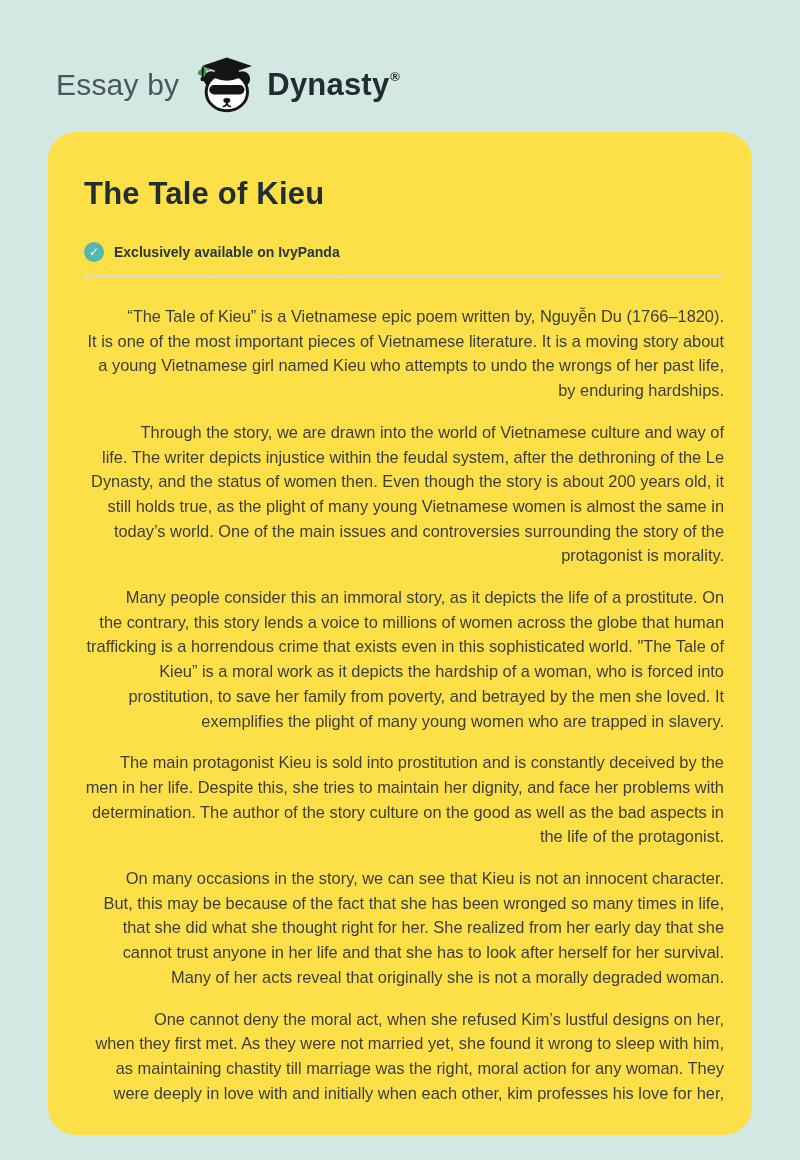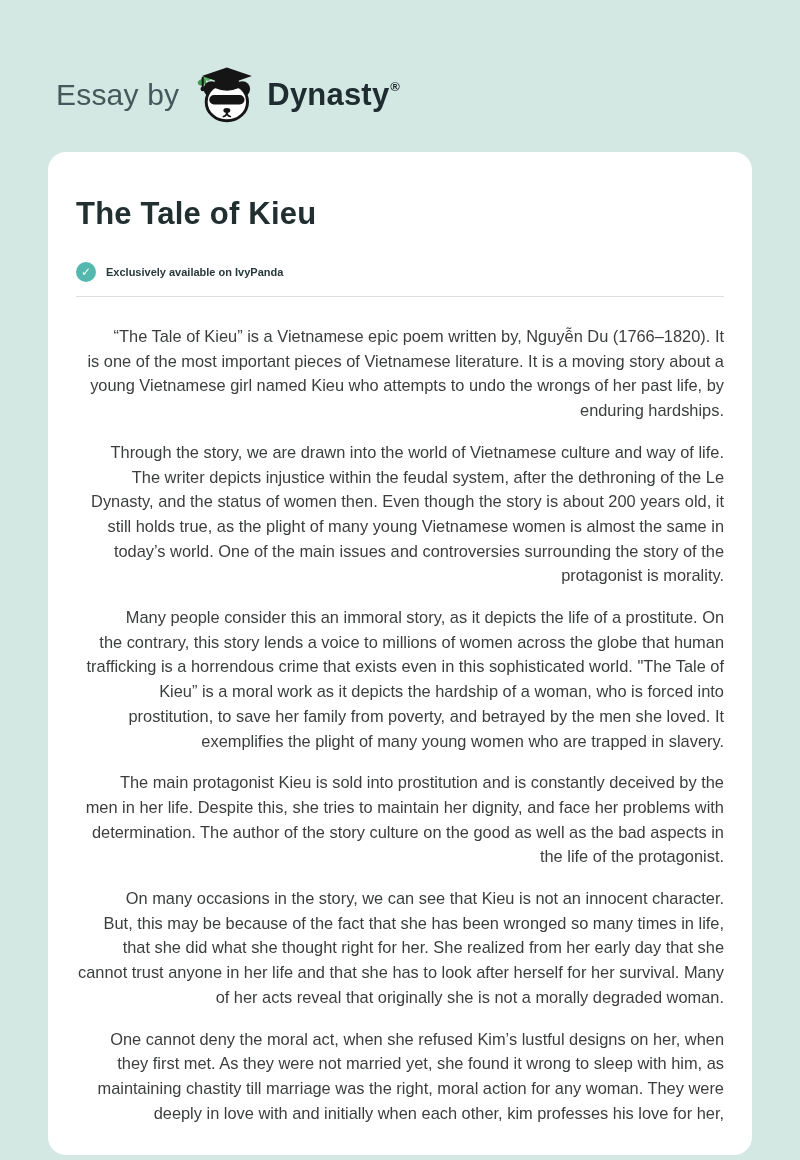--- a/index.html
+++ b/index.html
@@ -11,21 +11,21 @@
     background: #d3e7e3;
     font-family: "Liberation Sans", "DejaVu Sans", sans-serif;
     -webkit-font-smoothing: antialiased;
   }
 
   
   .header {
     display: flex;
     align-items: center;
     padding: 38px 0 0 56px;
-    height: 152px;
+    height: 132px;
   }
   .essay-by {
     font-size: 30px;
     color: #47585c;
     letter-spacing: .2px;
     margin-right: 16px;
   }
   .logo {
     width: 62px;
     height: 58px;
@@ -43,23 +43,23 @@
   .brand sup {
     font-size: 13px;
     font-weight: bold;
     margin-top: 2px;
     margin-left: 1px;
   }
 
   
   .card {
     margin: 0 48px;
-    background: #ffffff;
-    border-radius: 18px;
-    padding: 44px 28px 30px 28px;
+    background: #fde047;
+    border-radius: 28px;
+    padding: 44px 28px 30px 36px;
   }
   .card-title {
     font-size: 31px;
     font-weight: bold;
     color: #212f31;
     letter-spacing: .2px;
     margin-bottom: 30px;
   }
   .badge-row {
     display: flex;
@@ -75,21 +75,21 @@
     background: #54b8ae;
     color: #ffffff;
     font-size: 12px;
     font-weight: bold;
     display: flex;
     align-items: center;
     justify-content: center;
     flex: 0 0 auto;
   }
   .badge-text {
-    font-size: 11px;
+    font-size: 14px;
     font-weight: bold;
     color: #27383a;
   }
 
   .essay-body { padding-top: 10px; }
   .essay-body p {
     font-size: 16.4px;
     line-height: 24.7px;
     color: #3c3e3e;
     text-indent: 30px;

